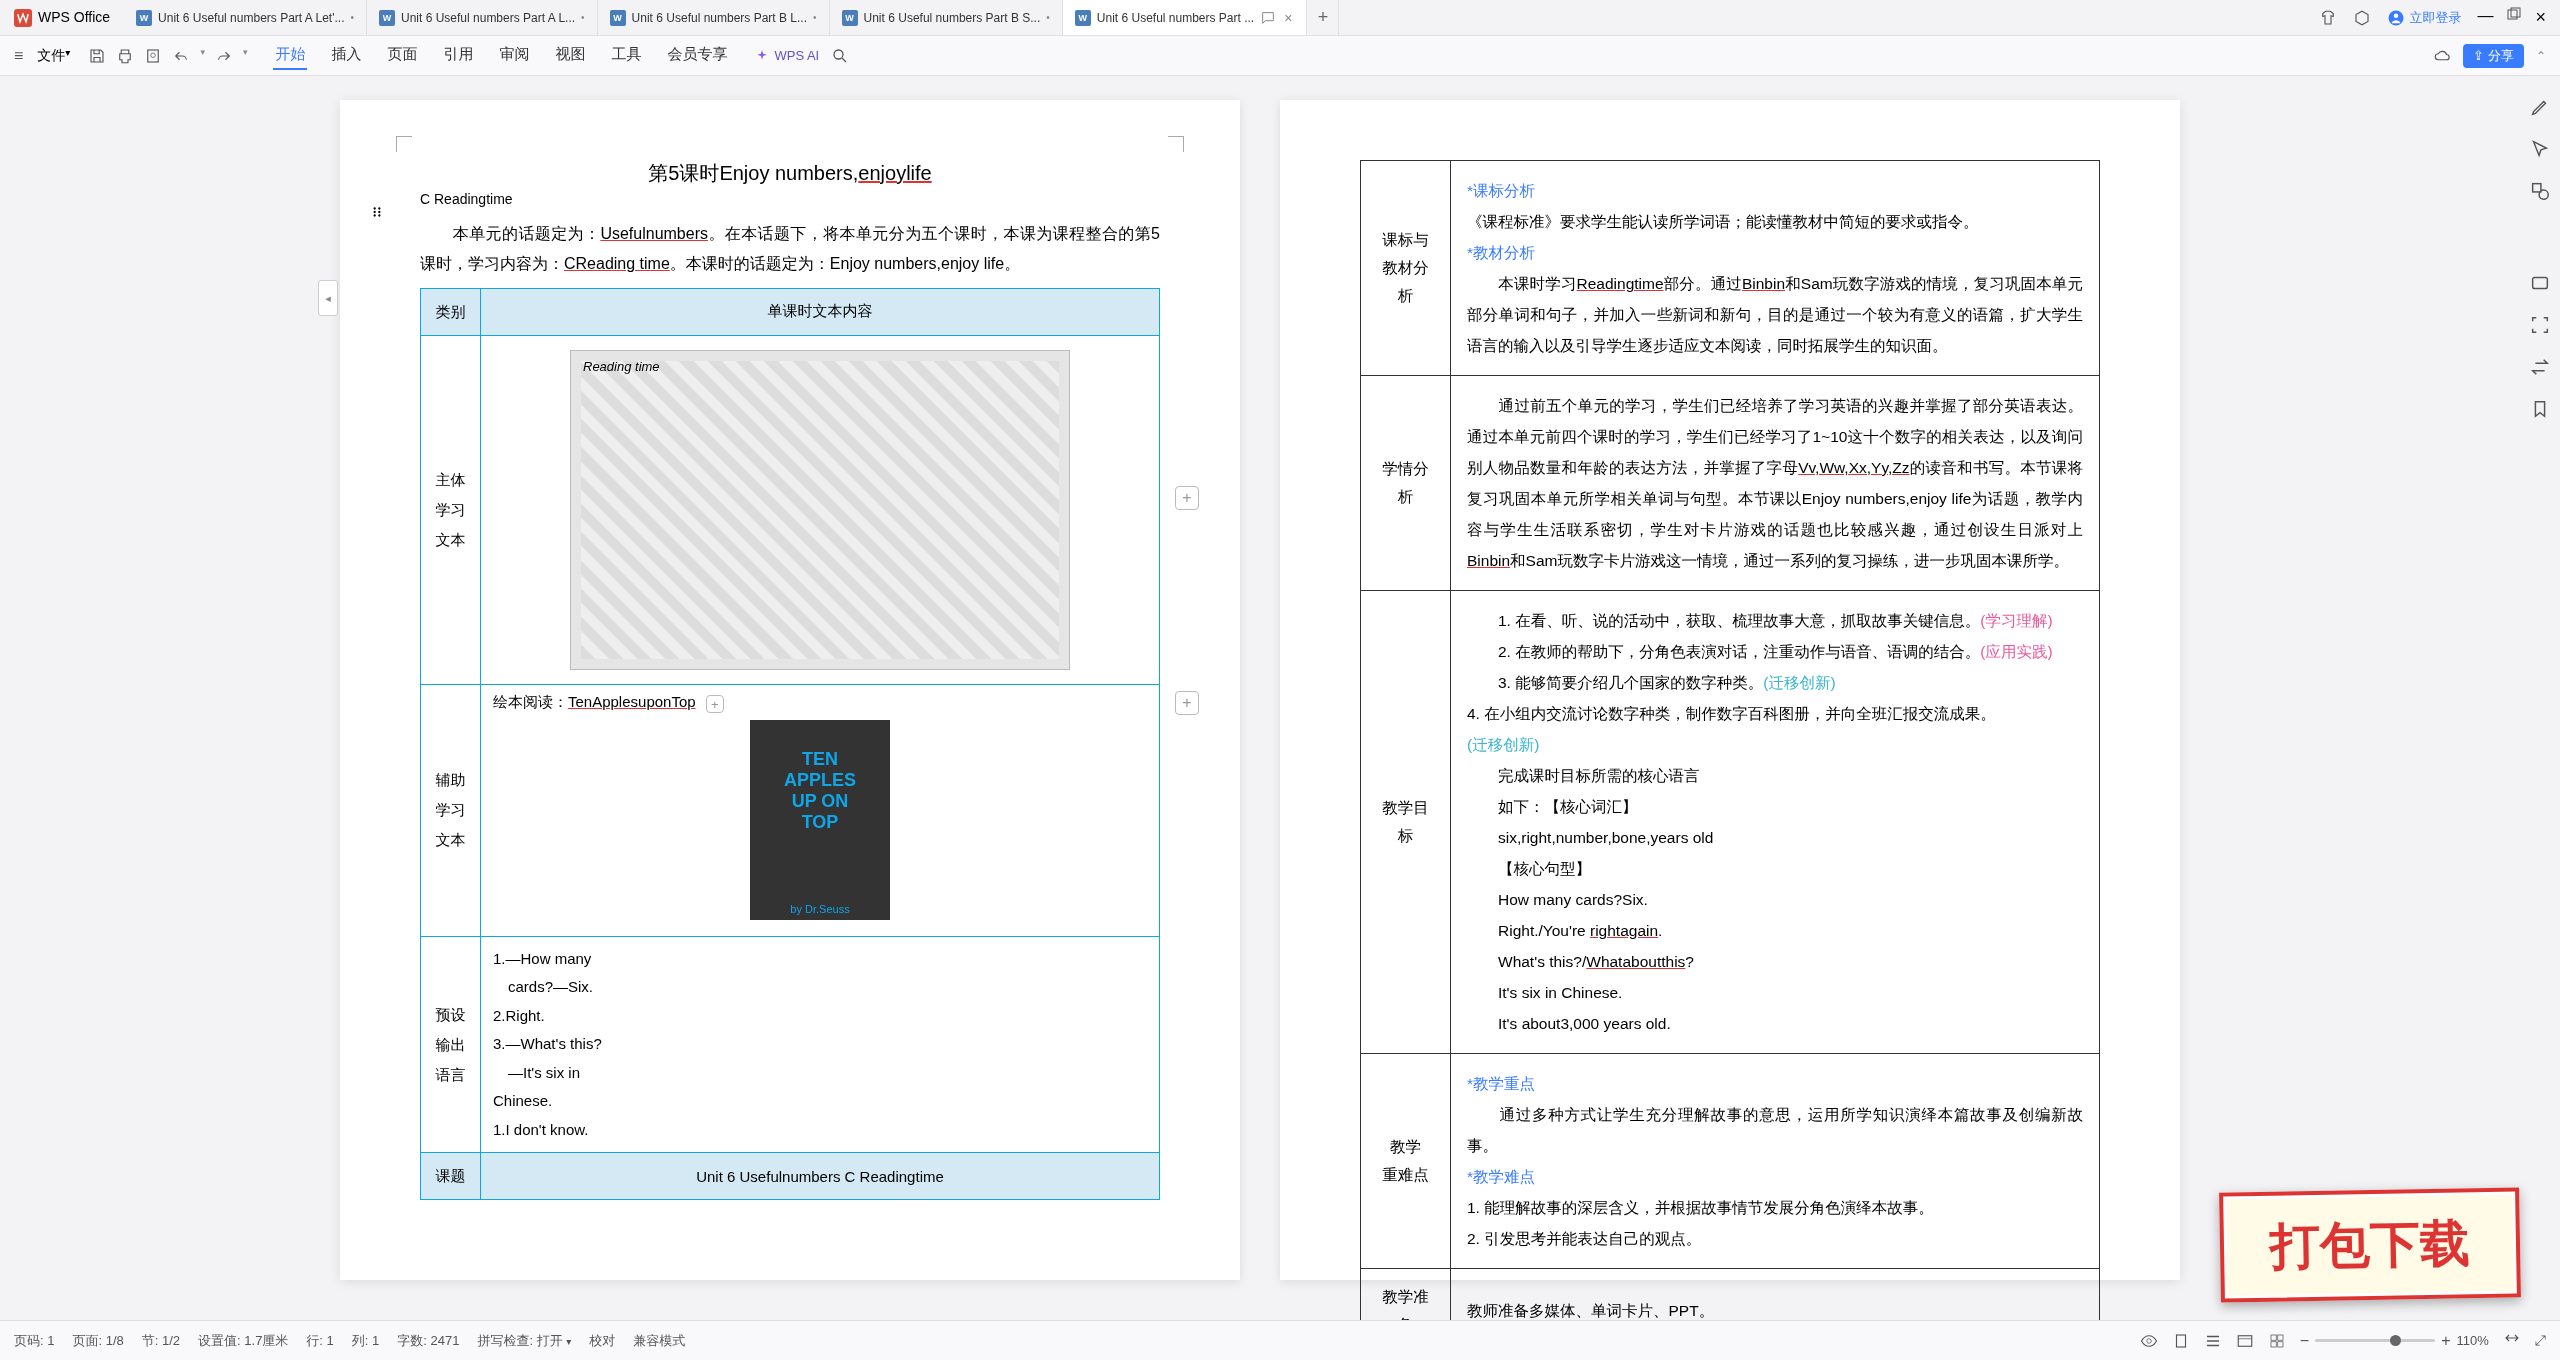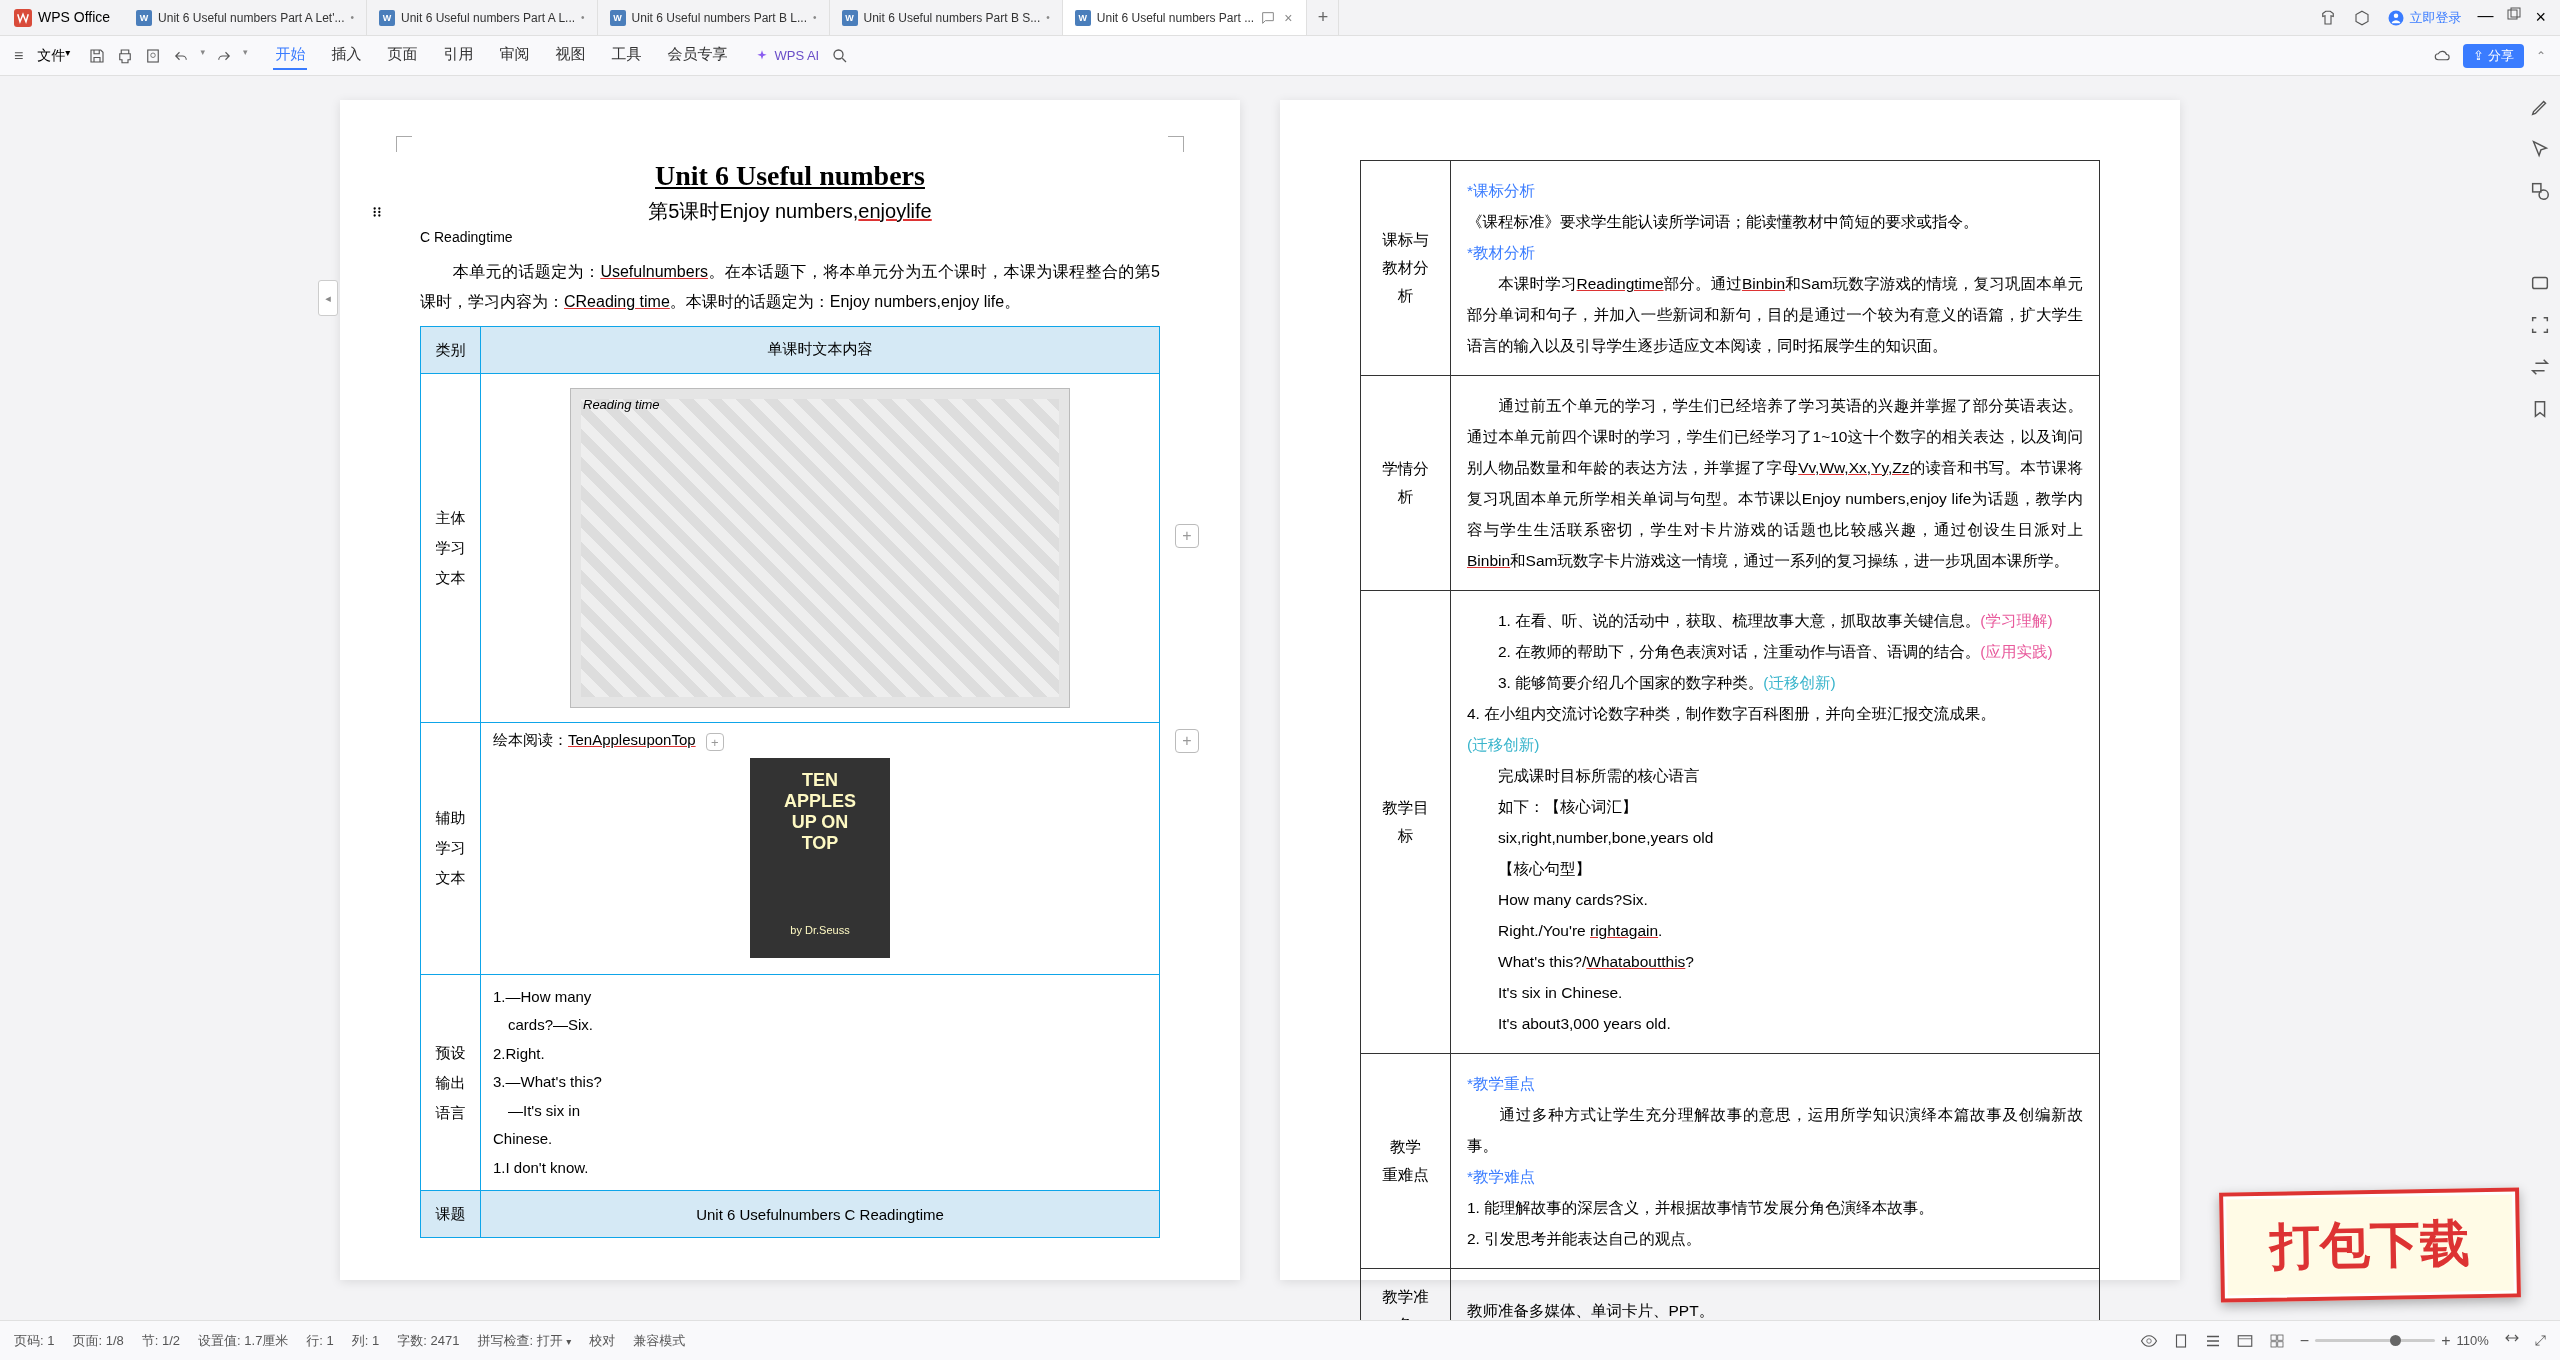--- a/index.html
+++ b/index.html
@@ -50,21 +50,21 @@
 .intro{font-size:16px;line-height:1.9;text-align:justify;margin-bottom:8px}
 .intro .kw{text-decoration:underline;text-decoration-color:#d33;color:#000}
 
 table.doc-table{width:100%;border-collapse:collapse;font-size:15px}
 table.doc-table th,table.doc-table td{border:1px solid #0ea5e9;padding:8px 12px;vertical-align:middle}
 table.doc-table th{background:#d5e9f5;font-weight:normal;text-align:center}
 .vcell{writing-mode:horizontal-tb;text-align:center;width:60px;line-height:2}
 .content-img{display:block;margin:6px auto;width:500px;height:320px;background:#e5e5e5;position:relative;border:1px solid #bbb}
 .content-img::before{content:"";position:absolute;inset:10px;background:repeating-linear-gradient(45deg,#ddd 0 10px,#eee 10px 20px)}
 .content-img-label{position:absolute;top:8px;left:12px;font-size:13px;font-style:italic;z-index:2}
-.book-cover{display:block;margin:8px auto;width:140px;height:200px;background:#333;color:#fef9c3;text-align:center;padding:12px;font-family:"Courier New";font-size:14px}
+.book-cover{display:block;margin:8px auto;width:140px;height:200px;background:#333;color:#0ea5e9;text-align:center;padding:29px;font-family:"Courier New";font-size:14px}
 .link{color:#000;text-decoration:underline;text-decoration-color:#d33}
 
 
 table.analysis{width:100%;border-collapse:collapse;font-size:15.5px}
 table.analysis td{border:1px solid #333;padding:14px 16px;vertical-align:middle;line-height:2;text-align:justify}
 table.analysis td.label{width:90px;text-align:center;line-height:1.8}
 .blue-star{color:#3a7cff}
 .pink{color:#e85a9c}
 .cyan{color:#3ab5cc}
 .underline-red{text-decoration:underline;text-decoration-color:#d33}
@@ -227,21 +227,20 @@
     <div class="collapse-btn" style="top:180px">◂</div>
     <svg style="position:absolute;left:30px;top:105px;width:14px;height:14px;color:#aaa" viewBox="0 0 24 24">
         <circle cx="8" cy="6" r="2"></circle>
         <circle cx="16" cy="6" r="2"></circle>
         <circle cx="8" cy="12" r="2"></circle>
         <circle cx="16" cy="12" r="2"></circle>
         <circle cx="8" cy="18" r="2"></circle>
         <circle cx="16" cy="18" r="2"></circle>
       </svg>
 
-    <div class="doc-title">Unit 6 Useful numbers</div>
     <div class="doc-subtitle">
       <span>第5课时</span><span>Enjoy numbers,</span><u>enjoylife</u>
     </div>
     <div class="doc-section">C Readingtime</div>
     <div class="intro">
       　　<span>本单元的话题定为：</span><span class="kw">Usefulnumbers</span><span>。在本话题下，将本单元分为五个课时，本课为课程整合的第5课时，学习内容为：</span><span class="kw">CReading time</span><span>。本课时的话题定为：Enjoy numbers,enjoy life。</span>
     </div>
 
     <table class="doc-table">
       <tbody>

